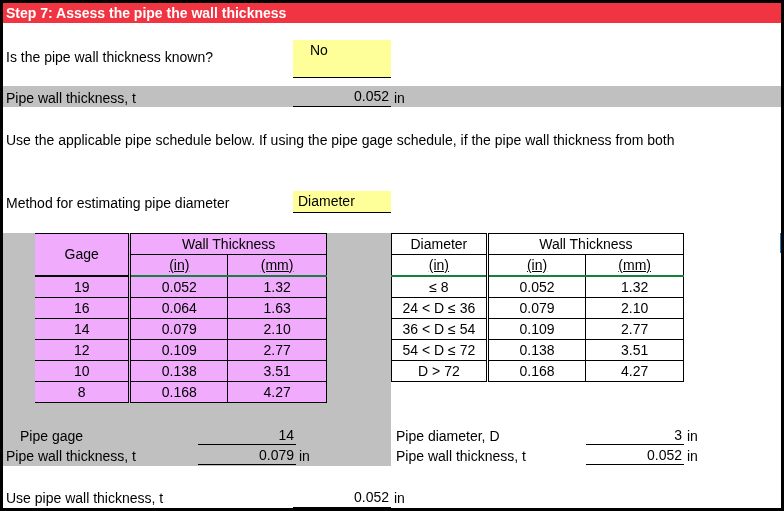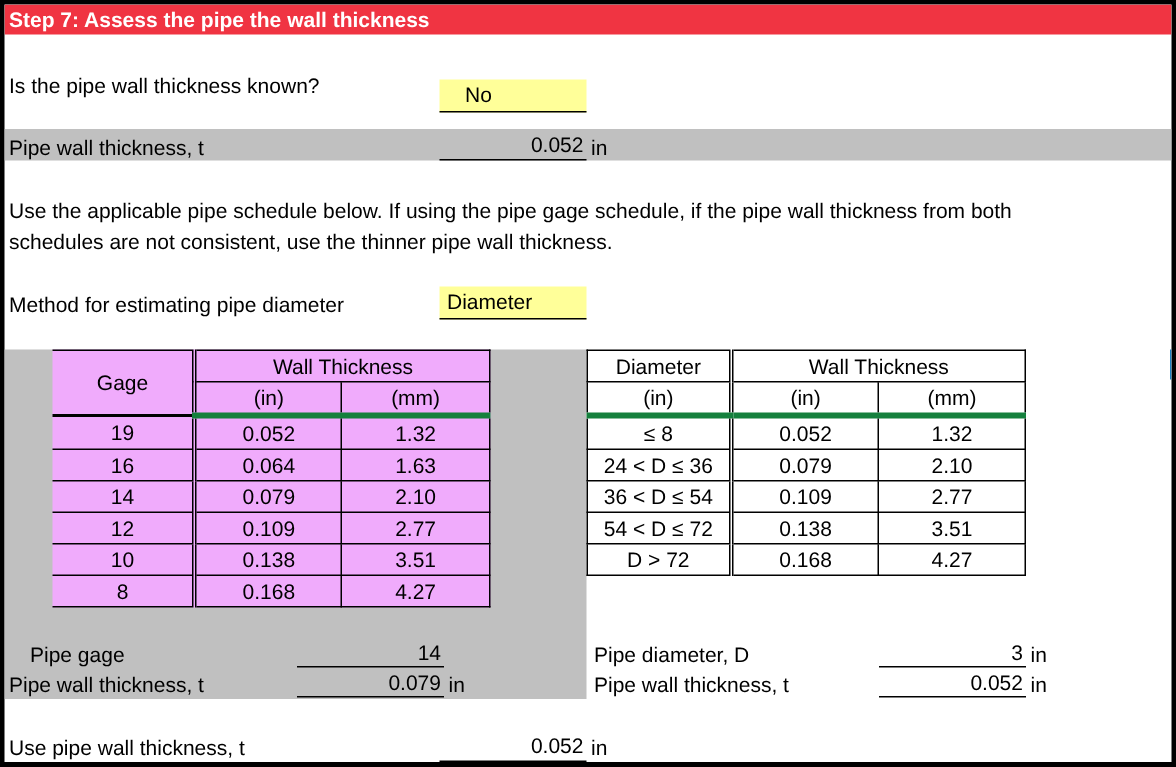--- a/index.html
+++ b/index.html
@@ -10,42 +10,41 @@
   .title-bar { left:0; top:0; width:778px; height:20px; background:#f03442; color:#fff;
                font-weight:bold; font-size:14px; line-height:21px; padding-left:3px; box-sizing:border-box; }
   .txt { white-space:nowrap; line-height:18px; }
   .grey { background:#c0c0c0; }
   .yellow { background:#ffff99; }
   .inputcell { border-bottom:1px solid #000; box-sizing:border-box; padding-left:5px; line-height:20px; }
   .valcell { border-bottom:1px solid #000; box-sizing:border-box; text-align:right; padding-right:2px; line-height:19px; }
   table.sched { position:absolute; border-collapse:collapse; font-size:14px; }
   table.sched td { border:1px solid #000; text-align:center; height:20px; padding:0; line-height:19px; }
   table.sched td.dbl-r { border-right:3px double #000; }
-  table.sched tr.hdr-bottom td { border-bottom:4px solid #15803d; }
+  table.sched tr.hdr-bottom td { border-bottom:2px solid #15803d;text-decoration:underline; }
   .left-tbl { background:#f0abfc;margin-left:32px; }
   .right-tbl { background:#fff; }
   .blue-mark { position:absolute; left:777px; top:230px; width:1px; height:20px; background:#1a7fc0; }
 </style>
 </head>
 <body>
 
 <div class="sheet">
 
   <div class="abs title-bar">Step 7: Assess the pipe the wall thickness</div>
 
   <div class="abs txt" style="left:3px;top:45px;">Is the pipe wall thickness known?</div>
-  <div class="abs yellow inputcell" style="left:290px;top:50px;width:98px;height:22px;padding-left:17px;">No</div>
+  <div class="abs yellow inputcell" style="left:290px;top:37px;width:98px;height:38px;padding-left:17px;">No</div>
 
   <div class="abs grey" style="left:0;top:83px;width:778px;height:21px;"></div>
   <div class="abs txt" style="left:3px;top:86px;">Pipe wall thickness, t</div>
   <div class="abs valcell" style="left:290px;top:84px;width:98px;height:20px;">0.052</div>
   <div class="abs txt" style="left:391px;top:86px;">in</div>
 
   <div class="abs txt" style="left:3px;top:128px;">Use the applicable pipe schedule below. If using the pipe gage schedule, if the pipe wall thickness from both</div>
-  <div class="abs txt" style="left:3px;top:149px;">schedules are not consistent, use the thinner pipe wall thickness.</div>
 
   <div class="abs txt" style="left:3px;top:191px;">Method for estimating pipe diameter</div>
   <div class="abs yellow inputcell" style="left:290px;top:188px;width:98px;height:22px;">Diameter</div>
 
   <div class="abs grey" style="left:0;top:230px;width:388px;height:233px;"></div>
 
   <table class="sched left-tbl" style="left:0;top:230px;width:292px;">
     <colgroup>
         <col style="width:95px">
         <col style="width:98px">

